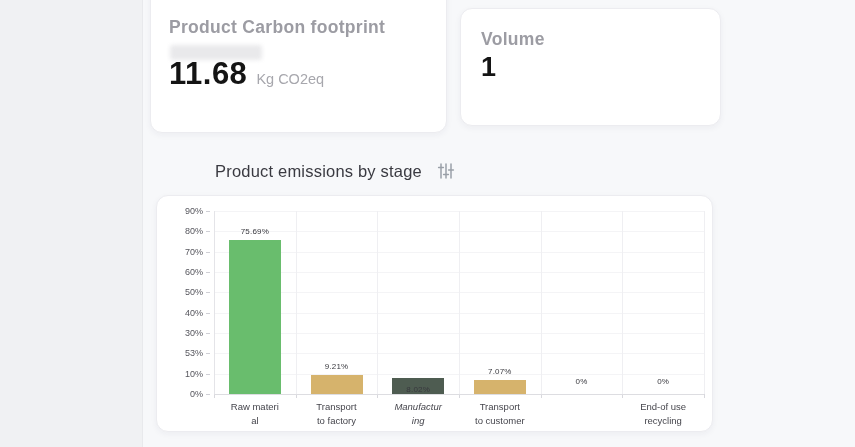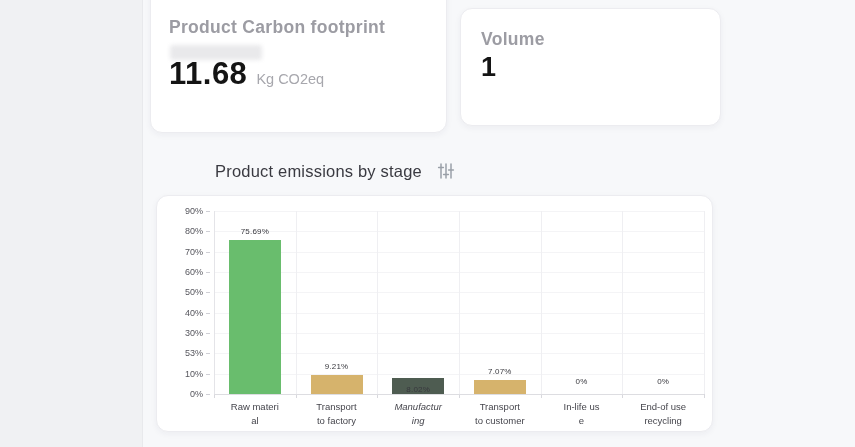--- a/index.html
+++ b/index.html
@@ -173,23 +173,19 @@
         <div>Manufactur</div>
         <div>ing</div>
       </div>
       <div class="bar" style="left: 316.833px; top: 183.624px; width: 52px; height: 14.3757px; background: rgb(214, 179, 108);"></div>
       <div class="bar-value-label" style="left: 307.833px; top: 170.624px;">7.07%</div>
       <div class="x-cat-label" style="left: 302px; top: 204px; width: 81.6667px;">
         <div>Transport</div>
         <div>to customer</div>
       </div>
       <div class="bar-value-label" style="left: 389.5px; top: 181px;">0%</div>
-      <div class="x-cat-label" style="left: 383.667px; top: 204px; width: 81.6667px;">
-        <div>In-life us</div>
-        <div>e</div>
-      </div>
       <div class="bar-value-label" style="left: 471.167px; top: 181px;">0%</div>
       <div class="x-cat-label" style="left: 465.333px; top: 204px; width: 81.6667px;">
         <div>End-of use</div>
         <div>recycling</div>
       </div>
     </div>
 </div>
 
 </body></html>

